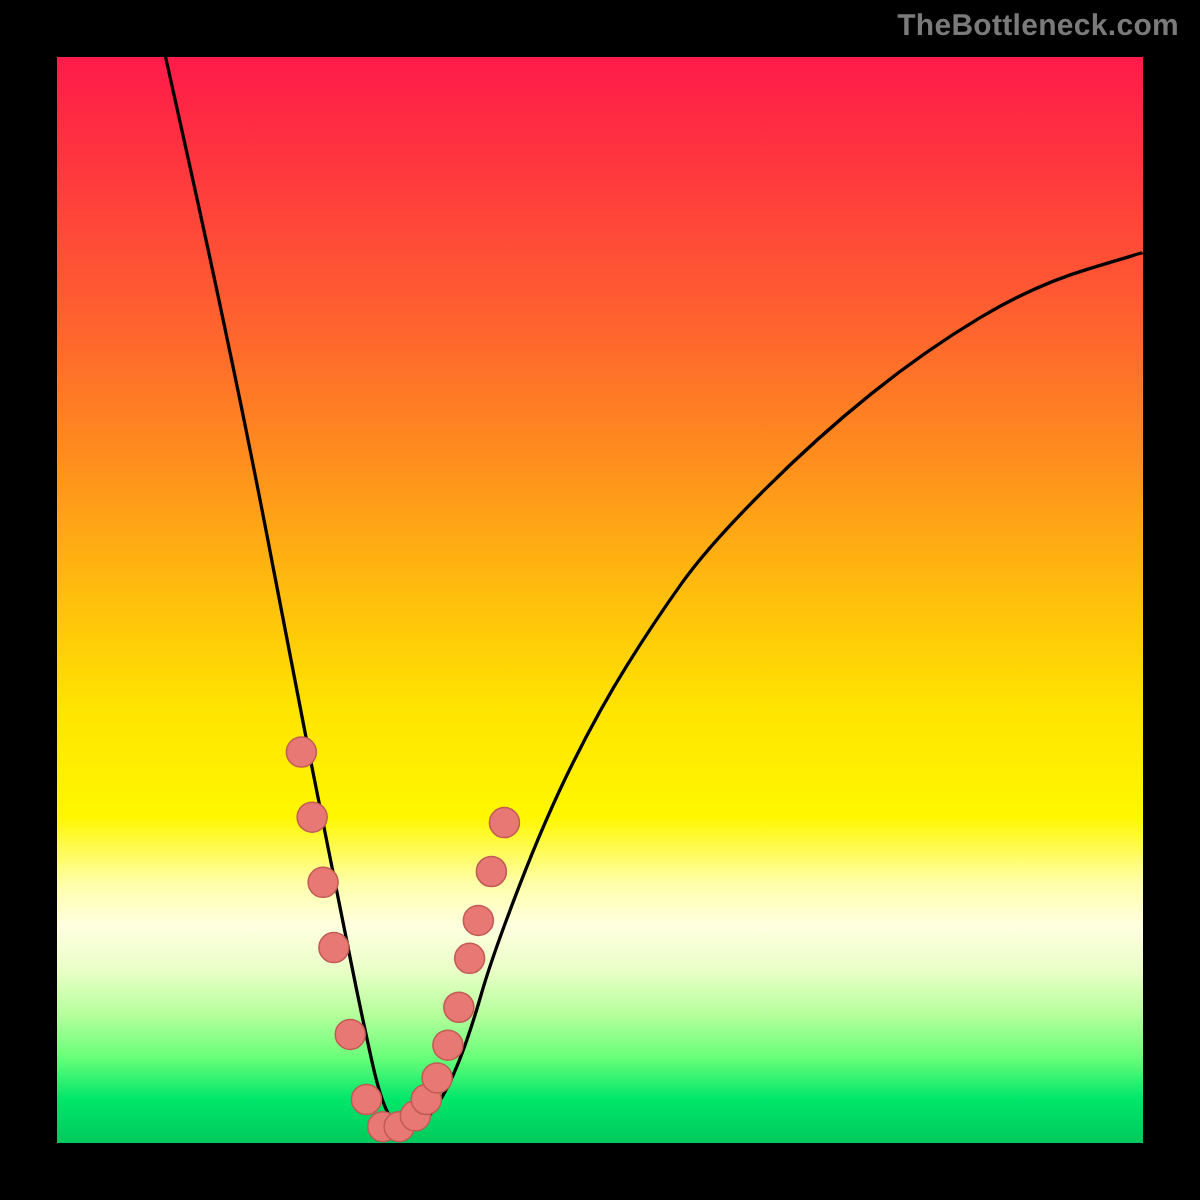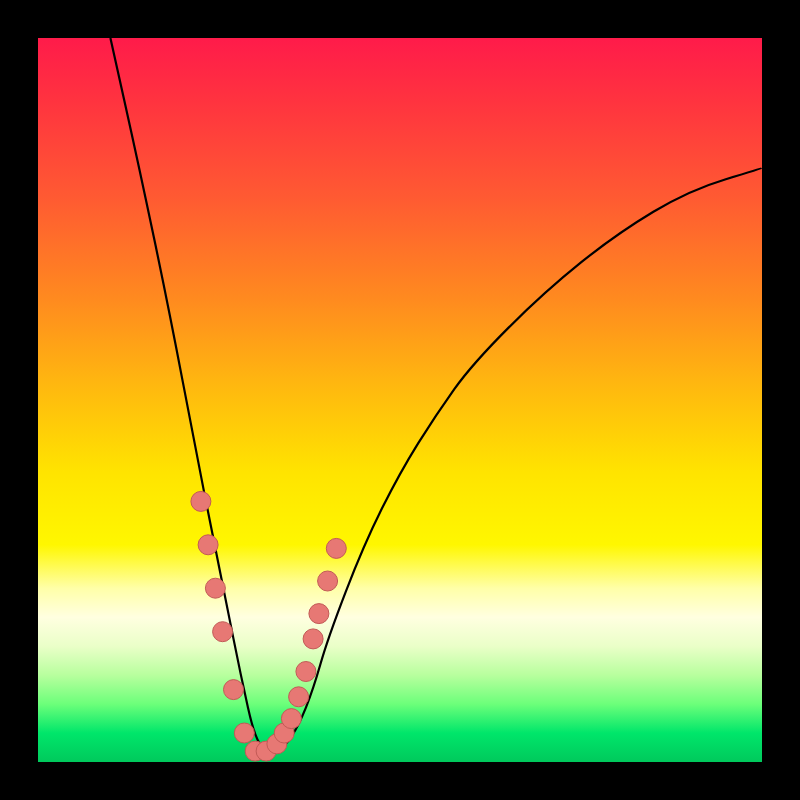--- a/index.html
+++ b/index.html
@@ -85,14 +85,15 @@
           <circle cx="260.6" cy="658.8" r="10" fill="#e77874" stroke="#c25a56" stroke-width="1"></circle>
           <circle cx="267.9" cy="633.5" r="10" fill="#e77874" stroke="#c25a56" stroke-width="1"></circle>
           <circle cx="275.1" cy="600.9" r="10" fill="#e77874" stroke="#c25a56" stroke-width="1"></circle>
           <circle cx="280.9" cy="575.6" r="10" fill="#e77874" stroke="#c25a56" stroke-width="1"></circle>
           <circle cx="289.6" cy="543.0" r="10" fill="#e77874" stroke="#c25a56" stroke-width="1"></circle>
           <circle cx="298.3" cy="510.4" r="10" fill="#e77874" stroke="#c25a56" stroke-width="1"></circle>
         </g>
     </svg>
   </div>
 
+  <div class="watermark">TheBottleneck.com</div>
 
 </div>
 
 </body></html>

